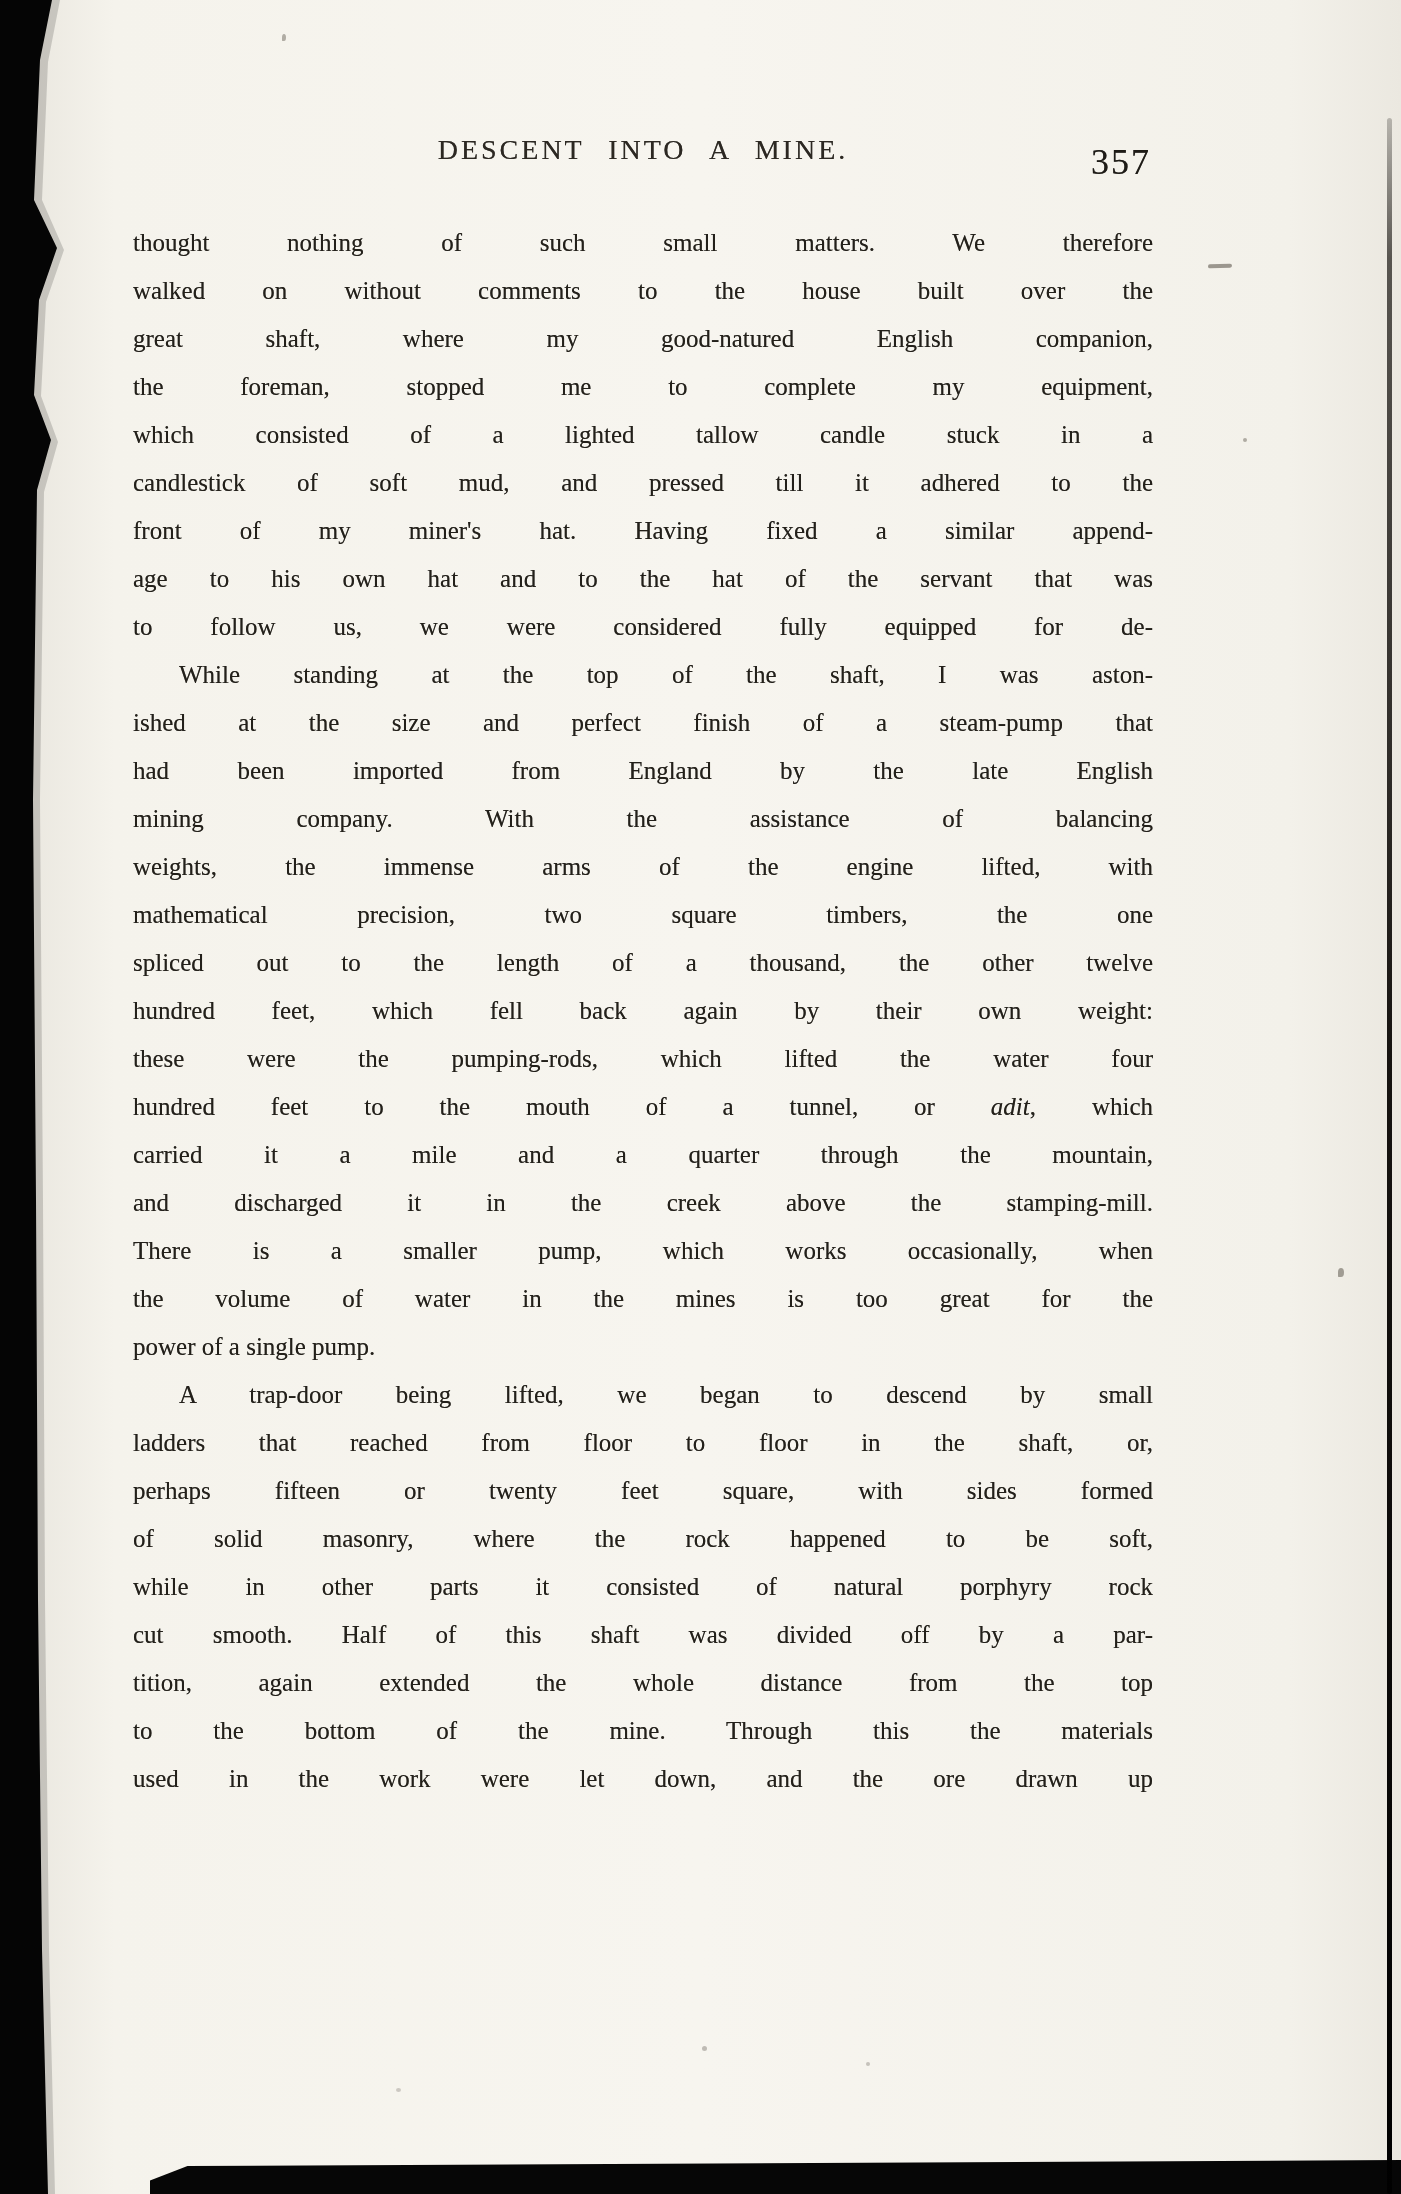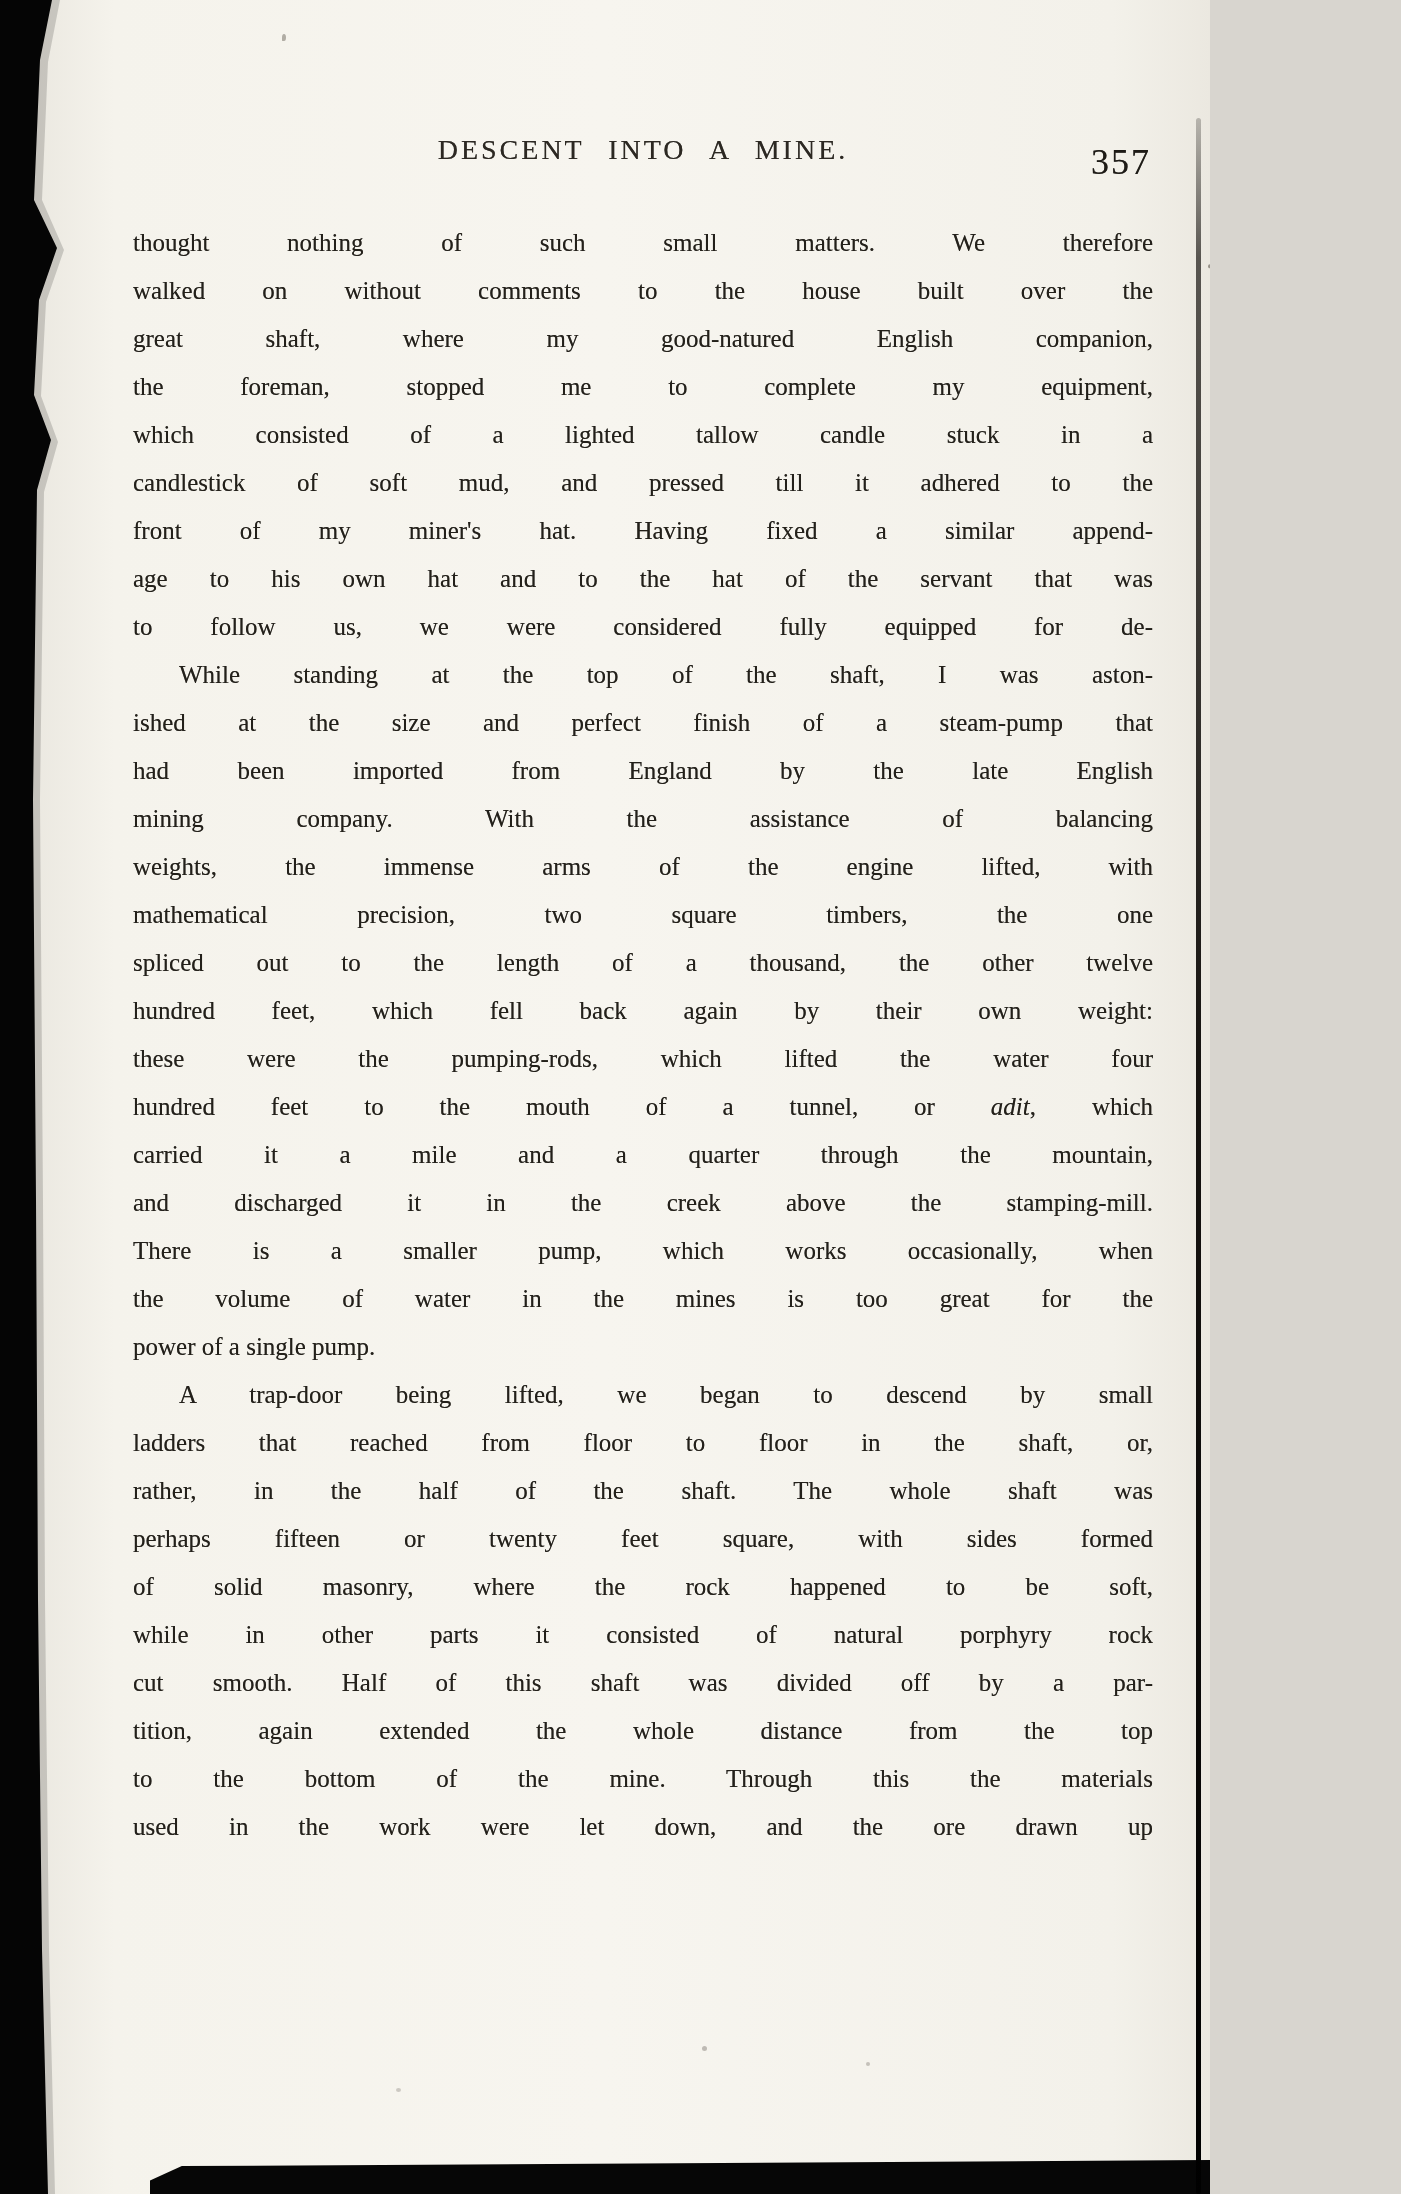--- a/index.html
+++ b/index.html
@@ -1,18 +1,18 @@
 <!DOCTYPE html>
 <html><head>
 <meta charset="utf-8">
 <style>
   html, body { margin: 0; padding: 0; background: #d8d5cf; }
   .page {
     position: relative;
-    width: 1210px;
+    width: 1401px;
     height: 2194px;
     overflow: hidden;
     background: linear-gradient(90deg, #e7e4dc 0px, #f5f3ec 115px, #f7f5ef 50%, #f3f1ea 92%, #ebe8e0 100%);
     font-family: "Liberation Serif", "DejaVu Serif", serif;
     color: #23201a;
   }
 
   .binding { position: absolute; left: 0; top: 0; }
 
   .header-row {
@@ -122,21 +122,20 @@
         <div class="line"><span>hundred feet to the mouth of a tunnel, or </span><em>adit</em><span>, which</span></div>
         <div class="line"><span>carried it a mile and a quarter through the mountain,</span></div>
         <div class="line"><span>and discharged it in the creek above the stamping-mill.</span></div>
         <div class="line"><span>There is a smaller pump, which works occasionally, when</span></div>
         <div class="line"><span>the volume of water in the mines is too great for the</span></div>
         <div class="line line-last"><span>power of a single pump.</span></div>
       </div>
       <div class="paragraph">
         <div class="line line-indent"><span>A trap-door being lifted, we began to descend by small</span></div>
         <div class="line"><span>ladders that reached from floor to floor in the shaft, or,</span></div>
-        <div class="line"><span>rather, in the half of the shaft. The whole shaft was</span></div>
         <div class="line"><span>perhaps fifteen or twenty feet square, with sides formed</span></div>
         <div class="line"><span>of solid masonry, where the rock happened to be soft,</span></div>
         <div class="line"><span>while in other parts it consisted of natural porphyry rock</span></div>
         <div class="line"><span>cut smooth. Half of this shaft was divided off by a par-</span></div>
         <div class="line"><span>tition, again extended the whole distance from the top</span></div>
         <div class="line"><span>to the bottom of the mine. Through this the materials</span></div>
         <div class="line"><span>used in the work were let down, and the ore drawn up</span></div>
       </div>
     </div>
 

